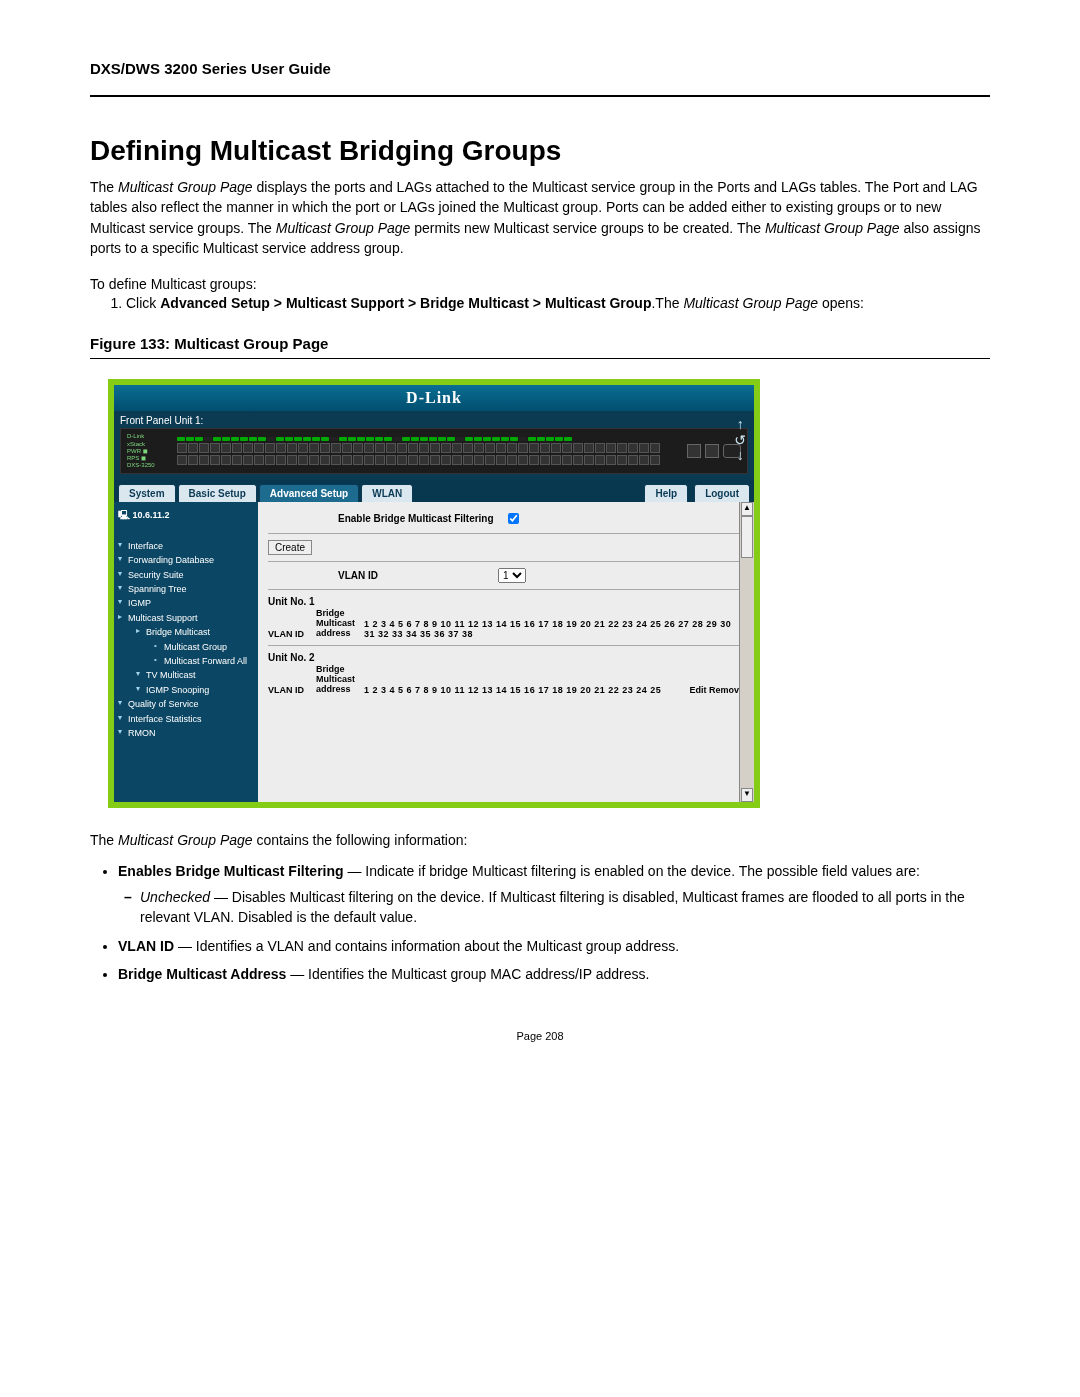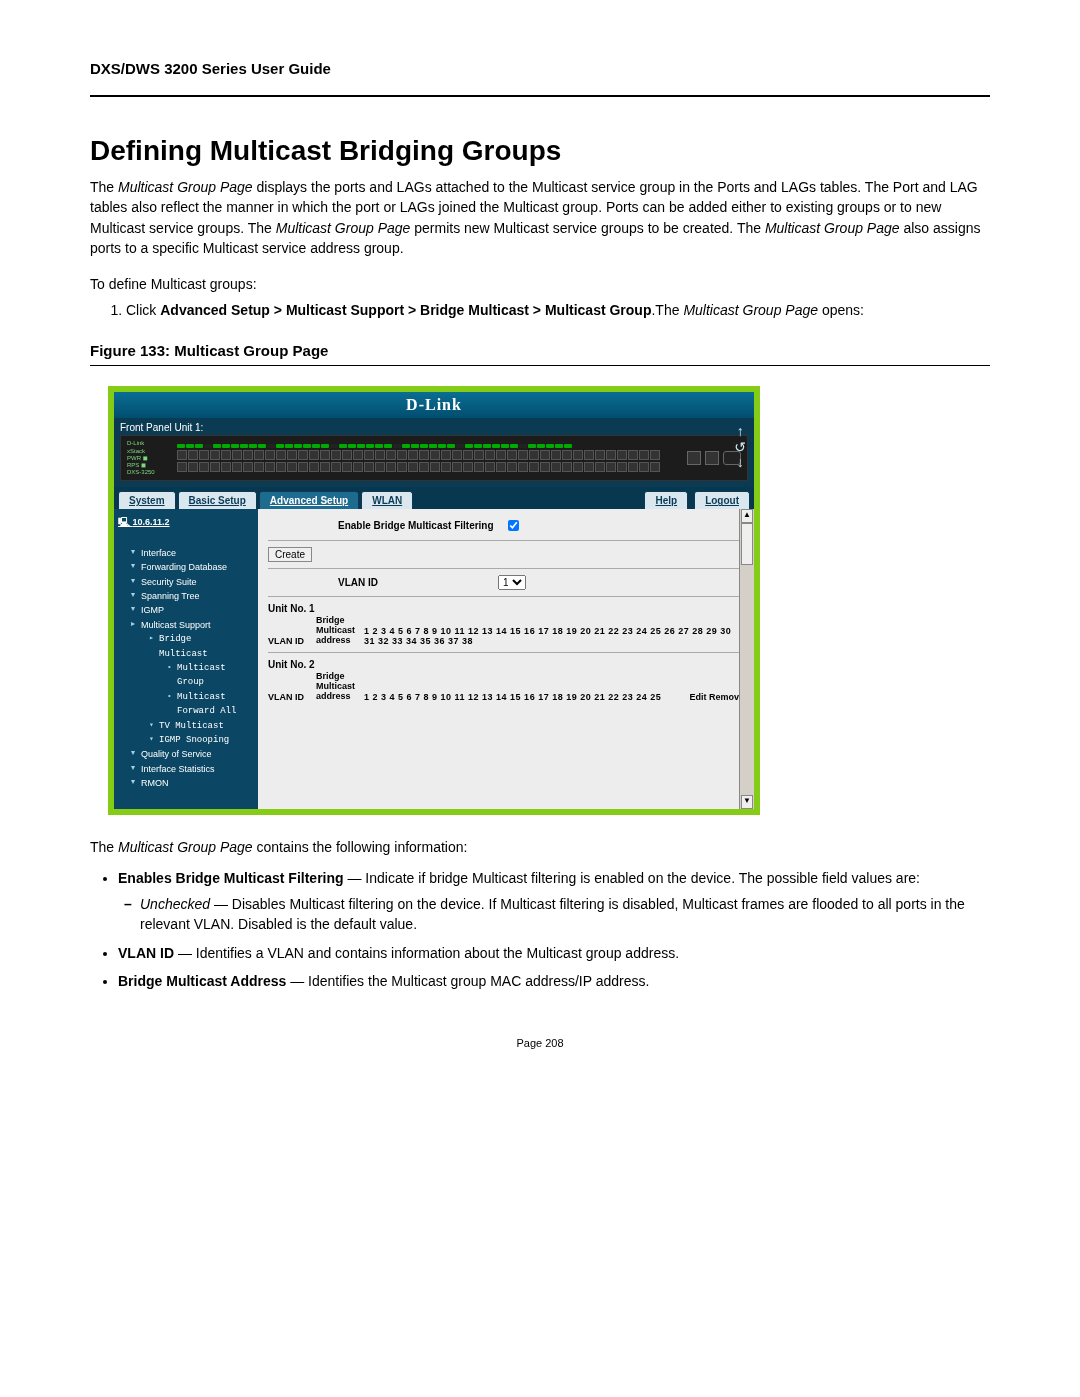--- a/index.html
+++ b/index.html
@@ -1,21 +1,21 @@
 <!DOCTYPE html>
 <html><head>
 <meta charset="utf-8">
 <style>
   body{margin:0;background:#fff;font-family:Arial,Helvetica,sans-serif;color:#000;font-size:14px;}
   .page{width:1080px;margin:0 auto;padding:60px 90px 40px 90px;box-sizing:border-box;}
   .guide-header{font-weight:bold;font-size:15px;padding-bottom:18px;border-bottom:2px solid #000;margin-bottom:38px;}
   h1{font-size:28px;font-weight:bold;margin:0 0 10px 0;}
   .intro{line-height:1.45;margin-bottom:18px;}
   .intro i,.step i,.post i{font-style:italic;}
-  .lead{margin-bottom:8px;}
+  .lead{margin-bottom:1px;}
   ol.steps{margin:0 0 22px 0;padding-left:36px;}
   ol.steps li{line-height:1.45;}
   .figcap{font-weight:bold;margin:18px 0 6px 0;font-size:15px;}
   .figrule{border:none;border-top:1.5px solid #000;margin:0 0 20px 0;}
   
   .shot{border:6px solid #84cc16;width:640px;margin:0 0 22px 18px;font-size:10px;background:#006a94;}
   .titlebar{background:linear-gradient(#0a6e93,#014e6f);height:26px;text-align:center;}
   .logo{color:#fff;font-weight:bold;font-family:Georgia,serif;font-size:16px;letter-spacing:1px;line-height:26px;}
   .fpanel{background:#0b3b53;padding:4px 6px 6px 6px;color:#cfe8f3;position:relative;}
   .fpanel-label{font-size:10px;color:#fff;margin-bottom:2px;}
@@ -25,34 +25,34 @@
   .portrow{display:flex;gap:1px;}
   .led{width:8px;height:4px;background:#0a0;border-radius:1px;}
   .led.off{background:#222;}
   .jack{width:8px;height:8px;background:#333;border:1px solid #555;}
   .sw-right{display:flex;gap:4px;margin-left:auto;}
   .bigport{width:12px;height:12px;background:#333;border:1px solid #666;}
   .serial{width:16px;height:12px;background:#222;border:1px solid #666;border-radius:3px;}
   .arrows{position:absolute;right:8px;top:6px;color:#cfe8f3;font-size:14px;line-height:1.1;text-align:center;}
   .arrows div{cursor:default;}
   .tabbar{display:flex;background:#083750;height:22px;align-items:flex-end;padding:0 4px;gap:2px;}
-  .tab{background:#dbe7ee;border:1px solid #0a3a55;border-bottom:none;padding:3px 10px;font-size:10px;font-weight:bold;color:#0a3a55;border-radius:3px 3px 0 0;text-decoration:underline;}
+  .tab{background:#dbe7ee;border:1px solid #0a3a55;border-bottom:none;padding:3px 10px;font-size:10px;font-weight:bold;color:#0a3a55;border-radius:3px 3px 0 0;}
   .tab.active{background:#1e6b90;color:#fff;}
   .tab.help,.tab.logout{margin-left:4px;}
   .spacer{flex:1;}
   .workspace{display:flex;background:#e8e8e8;min-height:300px;position:relative;}
   .sidebar{width:136px;background:#0b4664;color:#fff;padding:6px 4px;font-size:9px;line-height:1.6;}
-  .sidebar .ip{font-weight:bold;color:#fff;margin-bottom:16px;text-decoration:underline;}
+  .sidebar .ip{font-weight:bold;color:#fff;margin-bottom:16px;}
   .sidebar .ip::before{content:"🖳 ";}
-  .tree{list-style:none;margin:13px;padding:0;}
+  .tree{list-style:none;margin:0;padding:0;}
   .tree li{padding-left:10px;position:relative;}
   .tree li::before{content:"▾";position:absolute;left:0;top:0;font-size:8px;color:#9fd3ea;}
   .tree li.leaf::before{content:"▸";}
   .tree li.dot::before{content:"•";color:#9fd3ea;}
-  .tree ul{list-style:none;margin:0;padding:0 0 0 8px;font-family:Liberation Mono, monospace;}
+  .tree ul{list-style:none;margin:0;padding:0 0 0 8px;}
   .content{flex:1;background:#ededed;padding:8px 10px;position:relative;color:#000;}
   .content .row{display:flex;align-items:center;gap:10px;margin-bottom:6px;}
   .lbl{font-weight:bold;font-size:10px;}
   .chk{width:11px;height:11px;}
   .btn{font-size:10px;padding:1px 6px;background:#efefef;border:1px solid #888;}
   .sel{font-size:10px;}
   .hr{border-top:1px solid #aaa;margin:6px 0;}
   .prevnext{text-align:center;margin:6px 0 10px 0;}
   .unit{font-weight:bold;font-size:10px;margin-top:6px;}
   .tbl{font-size:9px;margin-top:2px;}

